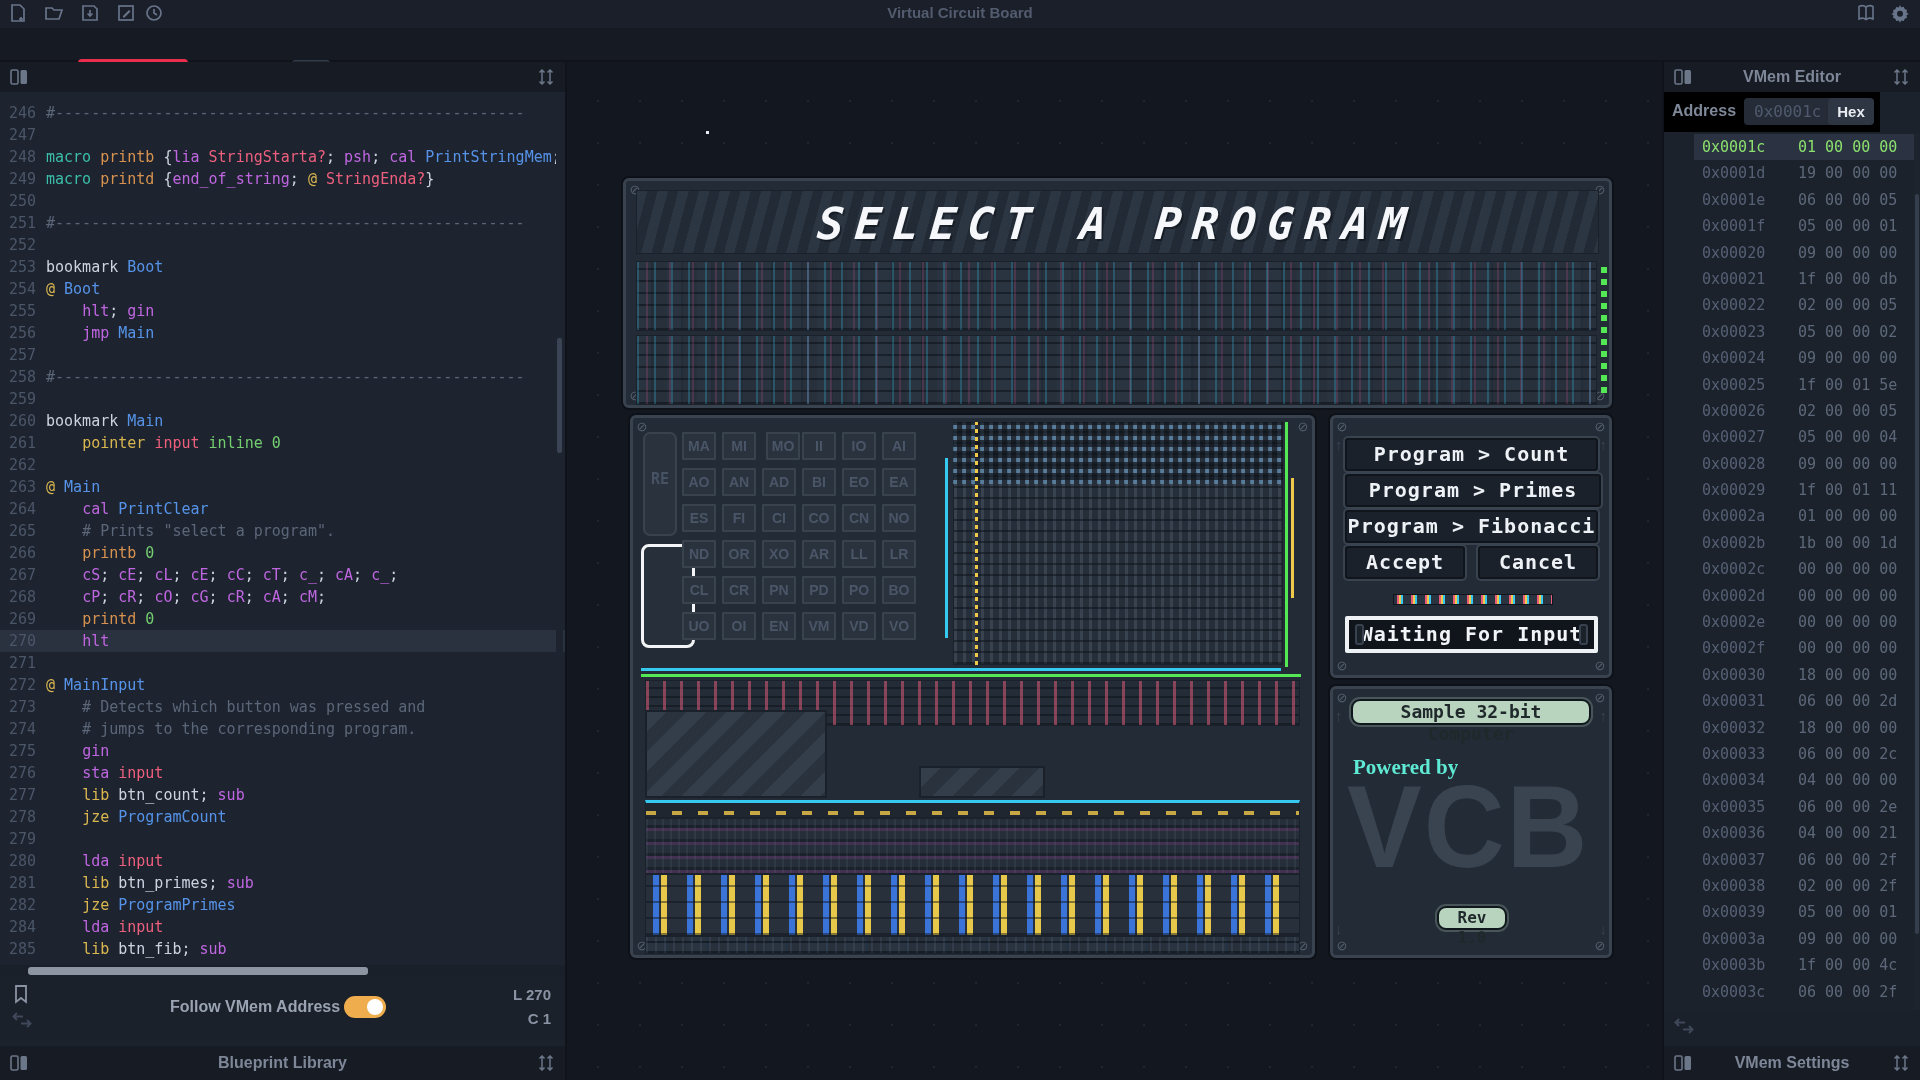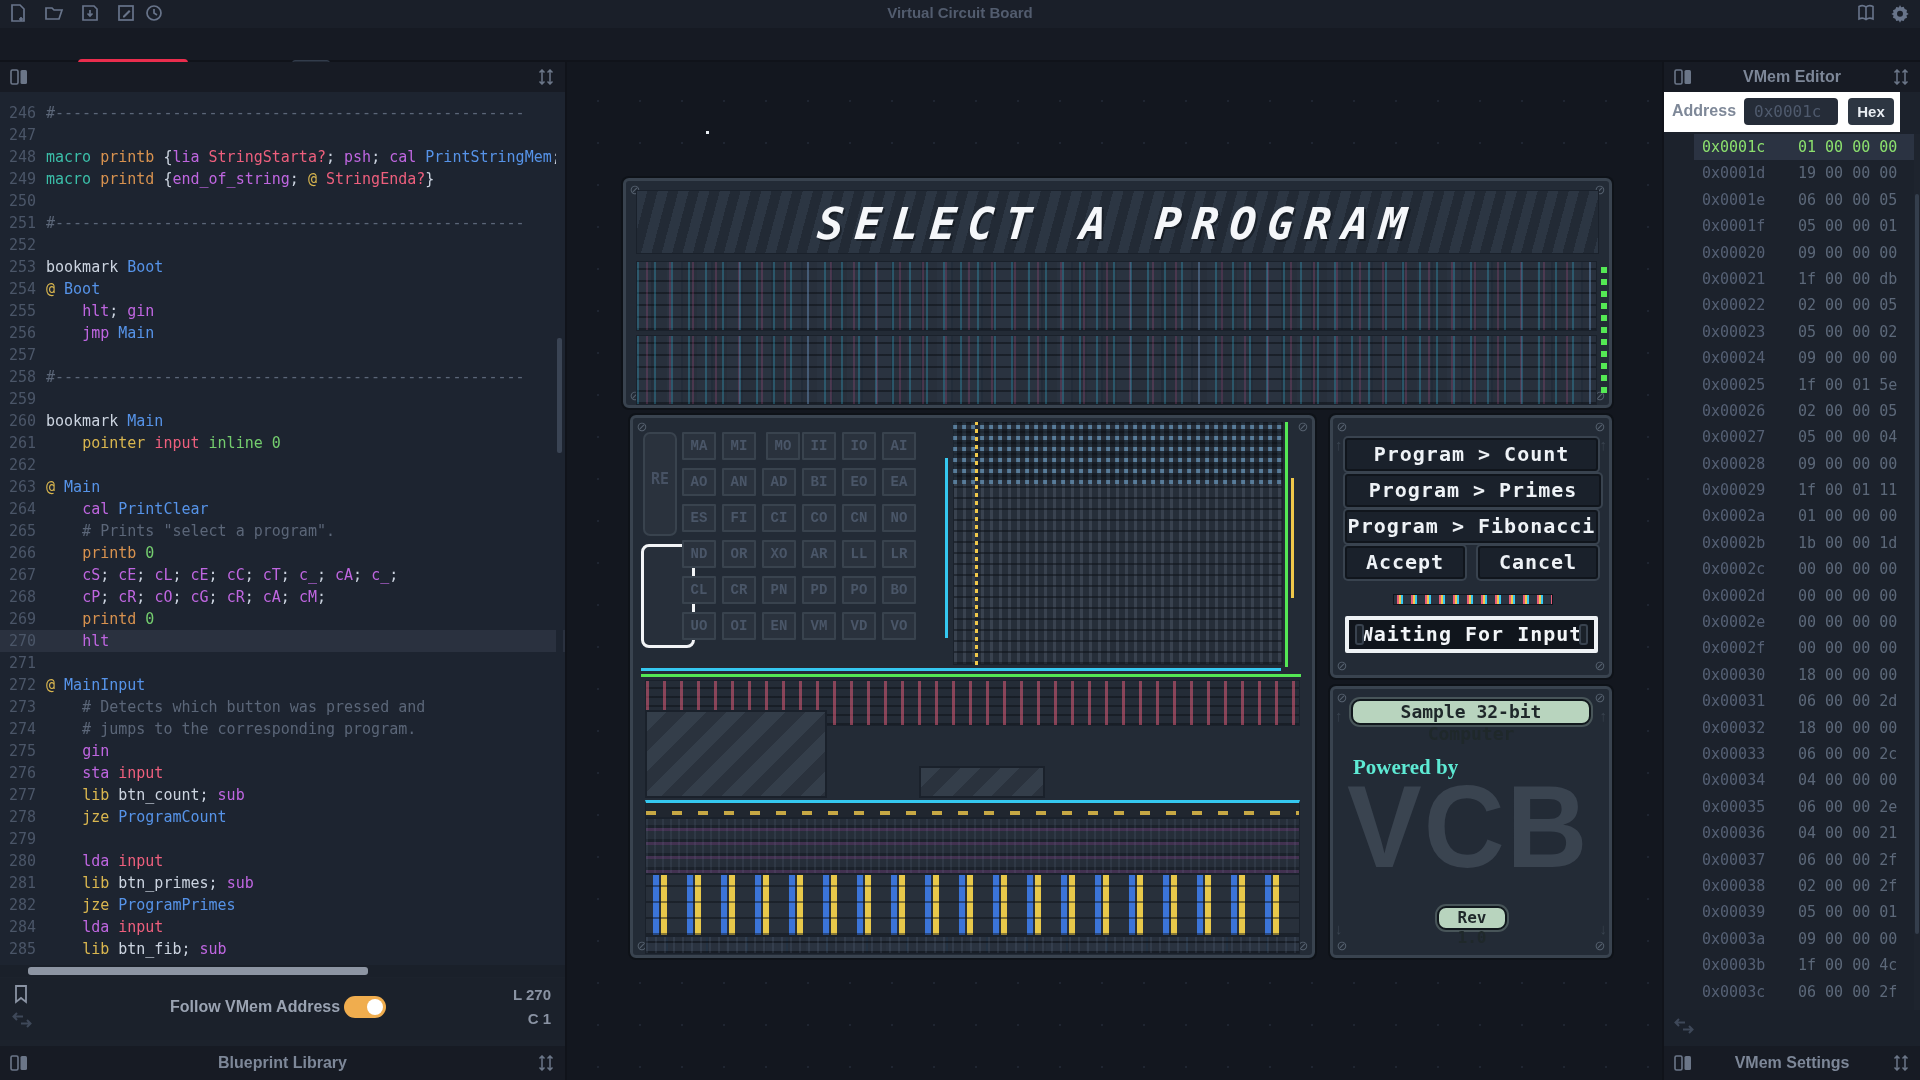--- a/index.html
+++ b/index.html
@@ -49,21 +49,21 @@
   #h-thumb { position:absolute; left:28px; top:2px; width:340px; height:8px; background:#8d95a3; border-radius:3px; }
   #editor-footer { position:absolute; left:0; top:916px; width:565px; height:62px; background:#1b212b; }
   #follow-label { position:absolute; left:170px; top:20px; color:#9aa3b2; font-size:16px; font-weight:bold; }
   #follow-toggle { position:absolute; left:344px; top:18px; width:42px; height:22px; background:#f0ad4e; border-radius:11px; }
   #follow-knob { position:absolute; right:3px; top:3px; width:16px; height:16px; background:#fff; border-radius:50%; }
   #pos-line { position:absolute; right:14px; top:8px; color:#8a93a3; font-size:15px; font-weight:bold; }
   #pos-col  { position:absolute; right:14px; top:32px; color:#8a93a3; font-size:15px; font-weight:bold; }
 
   
   #right-panel { position:absolute; left:1664px; top:62px; width:256px; height:1018px; background:#1c222c; }
-  #addr-row { position:absolute; left:0; top:30px; width:236px; height:40px; background:#ffffff; }
+  #addr-row { position:absolute; left:0; top:30px; width:216px; height:40px; background:#000000; }
   #addr-label { position:absolute; left:8px; top:10px; color:#7e8898; font-size:16px; font-weight:bold; }
   #addr-input { position:absolute; left:80px; top:6px; width:94px; height:27px; background:#252c38;
                 border-radius:4px; color:#4f5a6d; font-size:16px; line-height:27px; padding-left:10px; }
   #hex-btn { position:absolute; right:6px; top:6px; width:46px; height:27px; background:#2d3642;
              border-radius:4px; color:#e8edf2; font-size:15px; font-weight:bold; text-align:center; line-height:27px; }
   #vmem-rows { position:absolute; left:0; top:72px; width:250px; height:876px; overflow:hidden; }
   .vr { height:26.4px; line-height:26.4px; font-size:15px; color:#5c6879; white-space:pre;margin-left:30px; }
   .vr .va { display:inline-block; width:104px; padding-left:8px; color:#556074; }
   .vr.sel { background:#2b3342; } .vr.sel .va, .vr.sel .vb { color:#8ce06e; }
   #vm-scroll { position:absolute; left:250px; top:72px; width:6px; height:876px; background:#1e242e; }
@@ -91,21 +91,21 @@
         repeating-linear-gradient(90deg, rgba(53,200,240,.25) 0 2px, transparent 2px 17px),
         repeating-linear-gradient(90deg, transparent 0 9px, rgba(232,90,160,.18) 9px 11px, transparent 11px 23px),
         repeating-linear-gradient(0deg, rgba(12,16,22,.55) 0 2px, transparent 2px 12px),
         repeating-linear-gradient(90deg,#2a3340 0 14px,#232d3a 14px 16px,#28303c 16px 30px); }
   #marquee-pins { position:absolute; right:2px; top:82px; width:6px; height:130px;
       background:repeating-linear-gradient(0deg,#54e854 0 6px, transparent 6px 12px); }
 
   
   .probe-cell { position:absolute; width:34px; height:28px; background:#2a323d; border:2px solid #39434e;
       border-radius:1px; color:#4a5668; font-size:14px; font-weight:bold; text-align:center; line-height:24px;
-      font-family:Liberation Mono, monospace; }
+      font-family:Liberation Sans, sans-serif; }
   #re-cell { position:absolute; width:34px; height:104px; background:#2a323d; border:2px solid #39434e;
       border-radius:7px; color:#475264; font-size:15px; font-weight:bold; text-align:center;
       font-family:"DejaVu Sans Mono", monospace; padding-top:36px; }
   #ht-cell { position:absolute; width:38px; height:104px; background:#272f3a; border:3px solid #f2f4f6;
       border-radius:8px; color:#f2f4f6; font-size:16px; font-weight:bold; text-align:center;
       font-family:"DejaVu Sans Mono", monospace; padding-top:36px;padding-left:48px; }
 
   
   #mem-grid { position:absolute; border:1px solid #1a212b;
       background:

